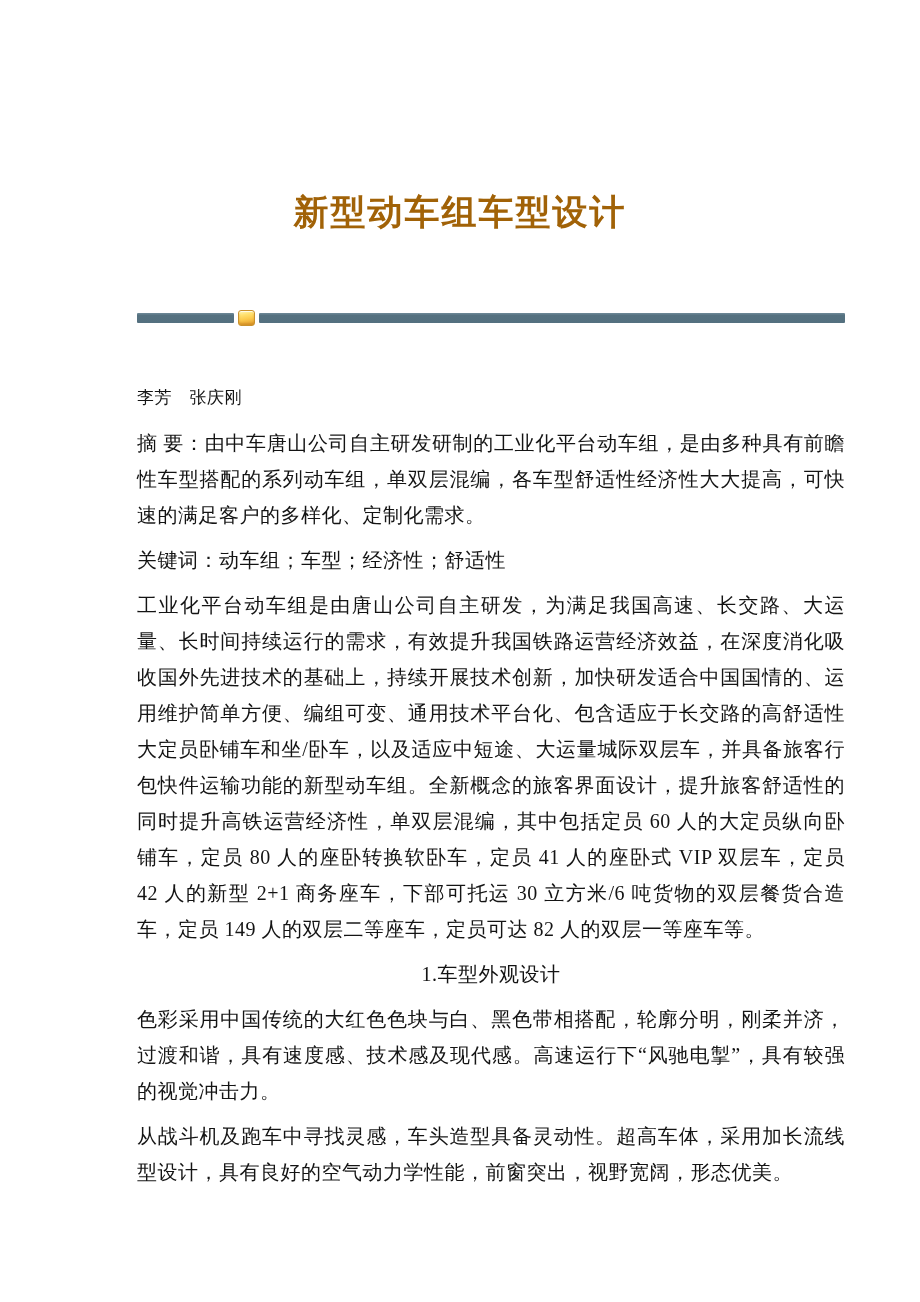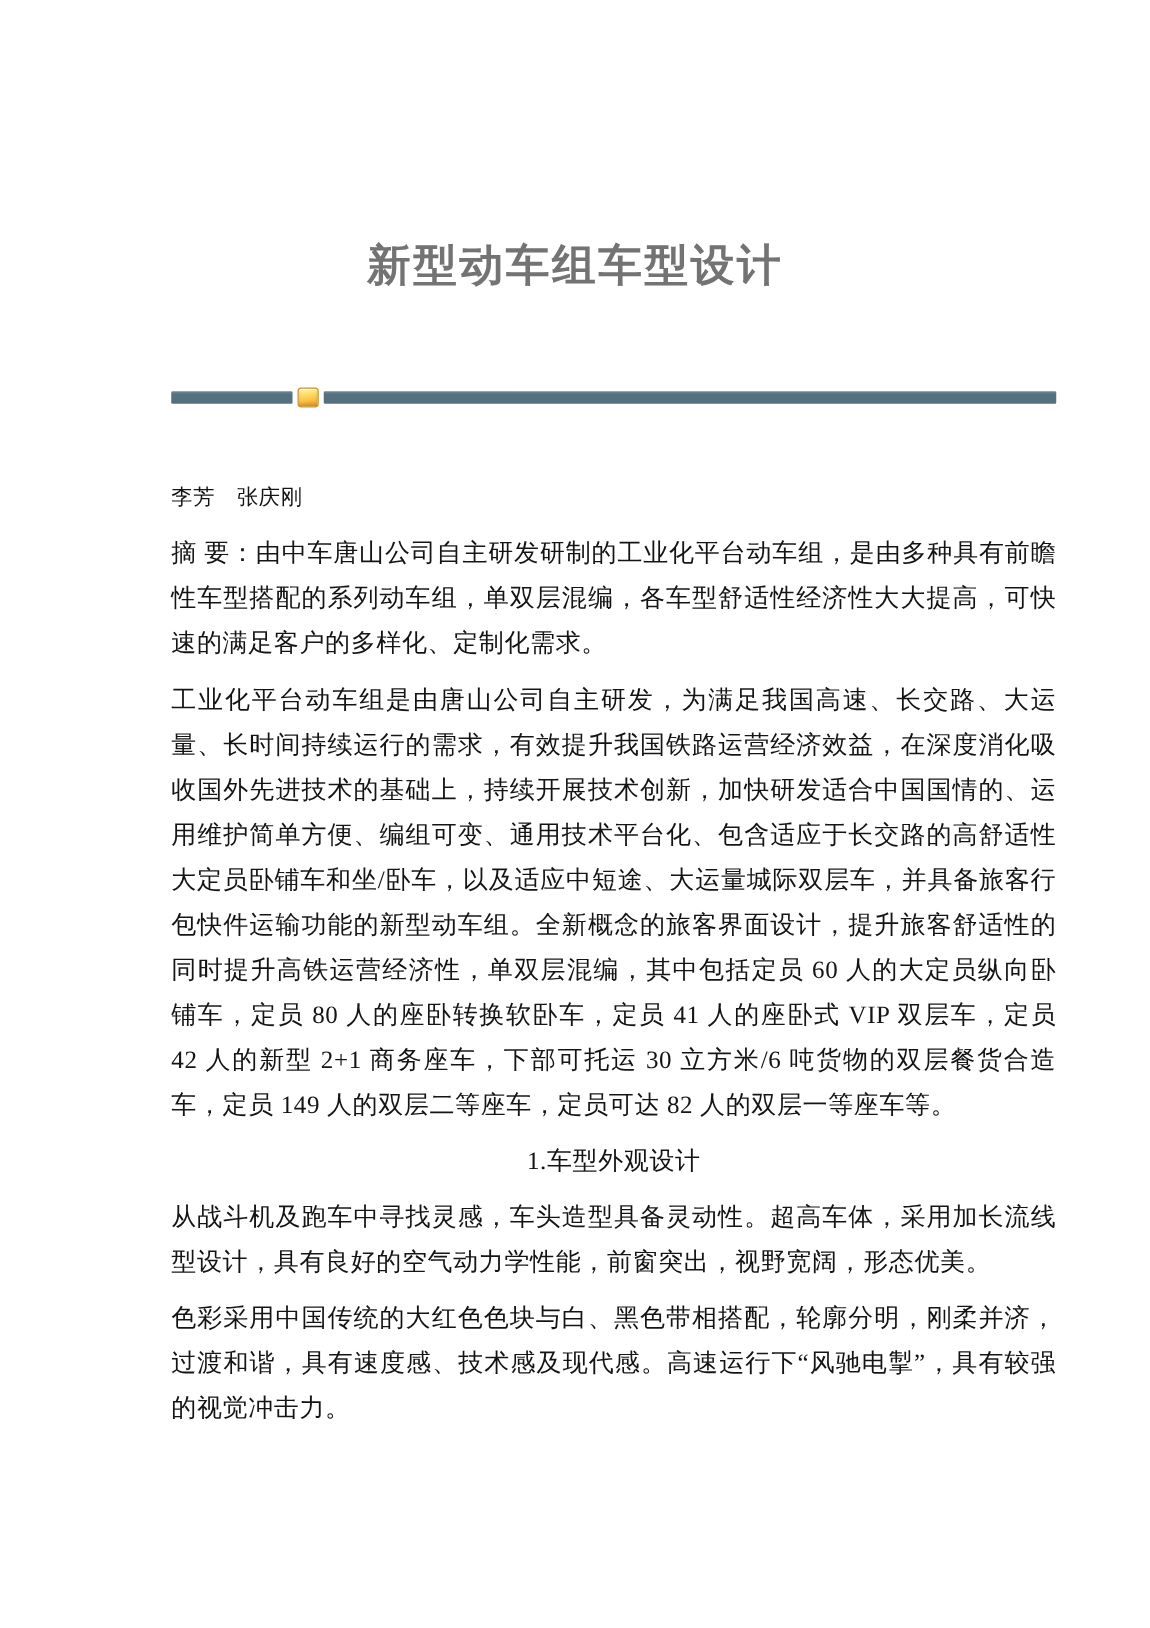--- a/index.html
+++ b/index.html
@@ -18,21 +18,21 @@
     box-sizing: border-box;
     padding-top: 190px;
   }
   .doc-title {
     margin: 0;
     text-align: center;
     font-size: 35px;
     line-height: 46px;
     font-weight: bold;
     letter-spacing: 2px;
-    color: #737373;
+    color: #a16207;
   }
   .divider {
     margin: 73px 0 0 137px;
     width: 708px;
     height: 18px;
     display: flex;
     align-items: center;
   }
   .divider .bar {
     height: 10px;
@@ -87,23 +87,24 @@
     <span class="bar bar-left"></span>
     <span class="gold-icon"></span>
     <span class="bar bar-right"></span>
   </div>
 
   <div class="content">
     <p class="byline">李芳　张庆刚</p>
 
     <p>摘 要：由中车唐山公司自主研发研制的工业化平台动车组，是由多种具有前瞻性车型搭配的系列动车组，单双层混编，各车型舒适性经济性大大提高，可快速的满足客户的多样化、定制化需求。</p>
 
+    <p>关键词：动车组；车型；经济性；舒适性</p>
 
     <p>工业化平台动车组是由唐山公司自主研发，为满足我国高速、长交路、大运量、长时间持续运行的需求，有效提升我国铁路运营经济效益，在深度消化吸收国外先进技术的基础上，持续开展技术创新，加快研发适合中国国情的、运用维护简单方便、编组可变、通用技术平台化、包含适应于长交路的高舒适性大定员卧铺车和坐/卧车，以及适应中短途、大运量城际双层车，并具备旅客行包快件运输功能的新型动车组。全新概念的旅客界面设计，提升旅客舒适性的同时提升高铁运营经济性，单双层混编，其中包括定员 60 人的大定员纵向卧铺车，定员 80 人的座卧转换软卧车，定员 41 人的座卧式 VIP 双层车，定员 42 人的新型 2+1 商务座车，下部可托运 30 立方米/6 吨货物的双层餐货合造车，定员 149 人的双层二等座车，定员可达 82 人的双层一等座车等。</p>
 
     <p class="heading">1.车型外观设计</p>
 
+    <p>色彩采用中国传统的大红色色块与白、黑色带相搭配，轮廓分明，刚柔并济，过渡和谐，具有速度感、技术感及现代感。高速运行下“风驰电掣”，具有较强的视觉冲击力。</p>
+
     <p>从战斗机及跑车中寻找灵感，车头造型具备灵动性。超高车体，采用加长流线型设计，具有良好的空气动力学性能，前窗突出，视野宽阔，形态优美。</p>
-
-    <p>色彩采用中国传统的大红色色块与白、黑色带相搭配，轮廓分明，刚柔并济，过渡和谐，具有速度感、技术感及现代感。高速运行下“风驰电掣”，具有较强的视觉冲击力。</p>
   </div>
 
 </div>
 
 </body></html>

